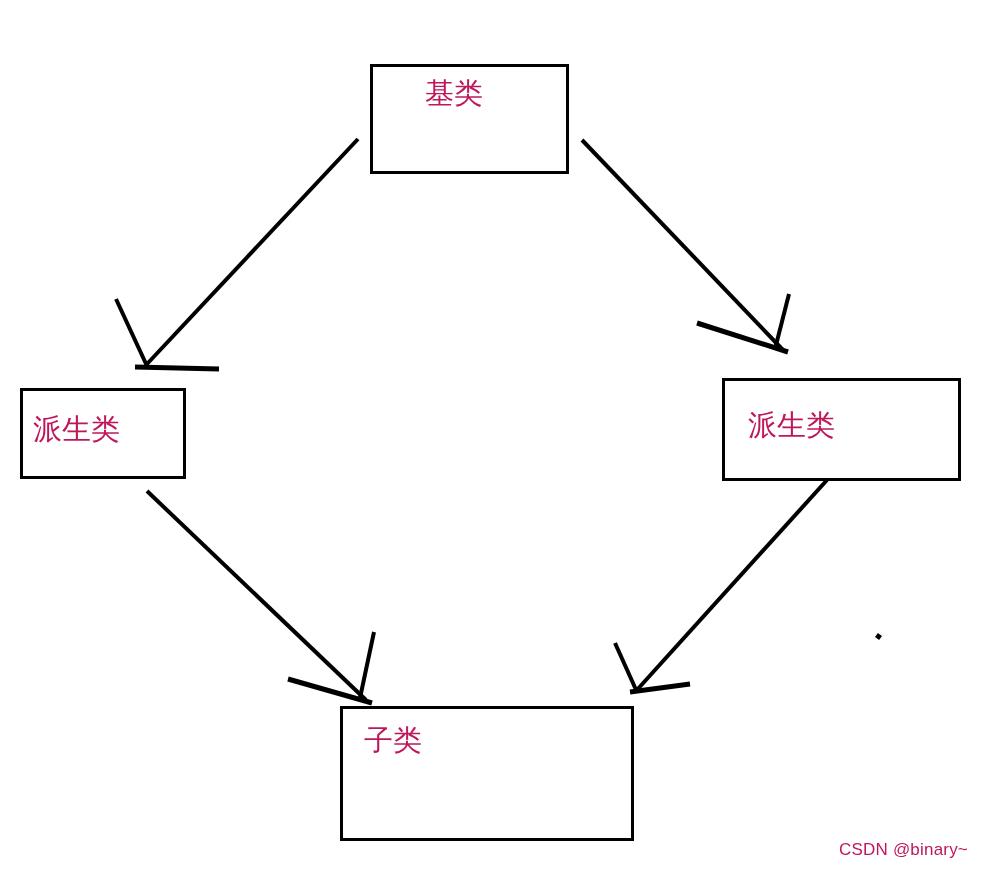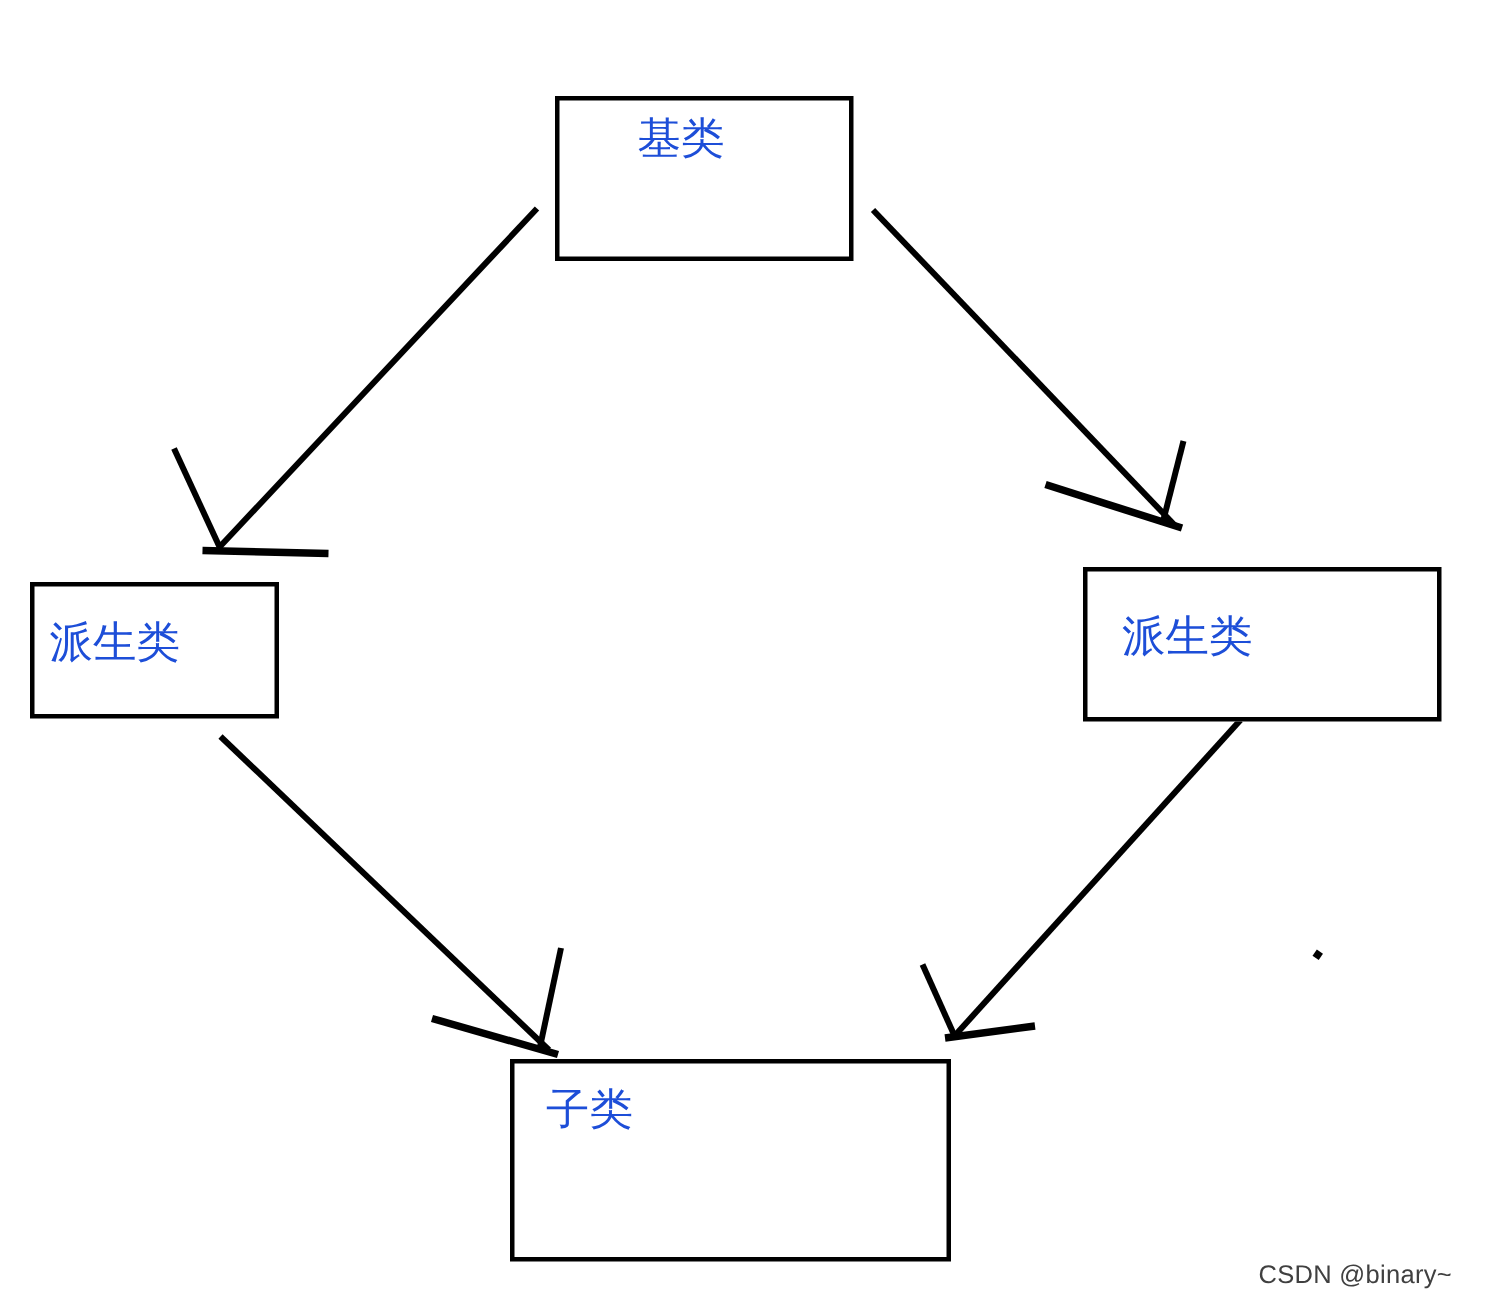--- a/index.html
+++ b/index.html
@@ -28,21 +28,21 @@
   .node-box {
     position: absolute;
     box-sizing: border-box;
     border: 3px solid #000000;
     background: #ffffff;
   }
   .node-label {
     position: absolute;
     font-family: "Liberation Serif", "DejaVu Serif", serif;
     font-size: 29px;
-    color: #1d4ed8;
+    color: #be185d;
     line-height: 1;
     white-space: nowrap;
   }
   #node-base {
     left: 370px;
     top: 64px;
     width: 199px;
     height: 110px;
   }
   #label-base {
@@ -78,21 +78,21 @@
   #label-sub {
     left: 364px;
     top: 726px;
   }
   #watermark {
     position: absolute;
     left: 839px;
     top: 840px;
     font-family: "Liberation Sans", "DejaVu Sans", sans-serif;
     font-size: 17px;
-    color: #404040;
+    color: #be185d;
     white-space: nowrap;
     letter-spacing: 0.2px;
   }
   .stray-dot {
     position: absolute;
     left: 876px;
     top: 634px;
     width: 5px;
     height: 5px;
     background: #000000;

